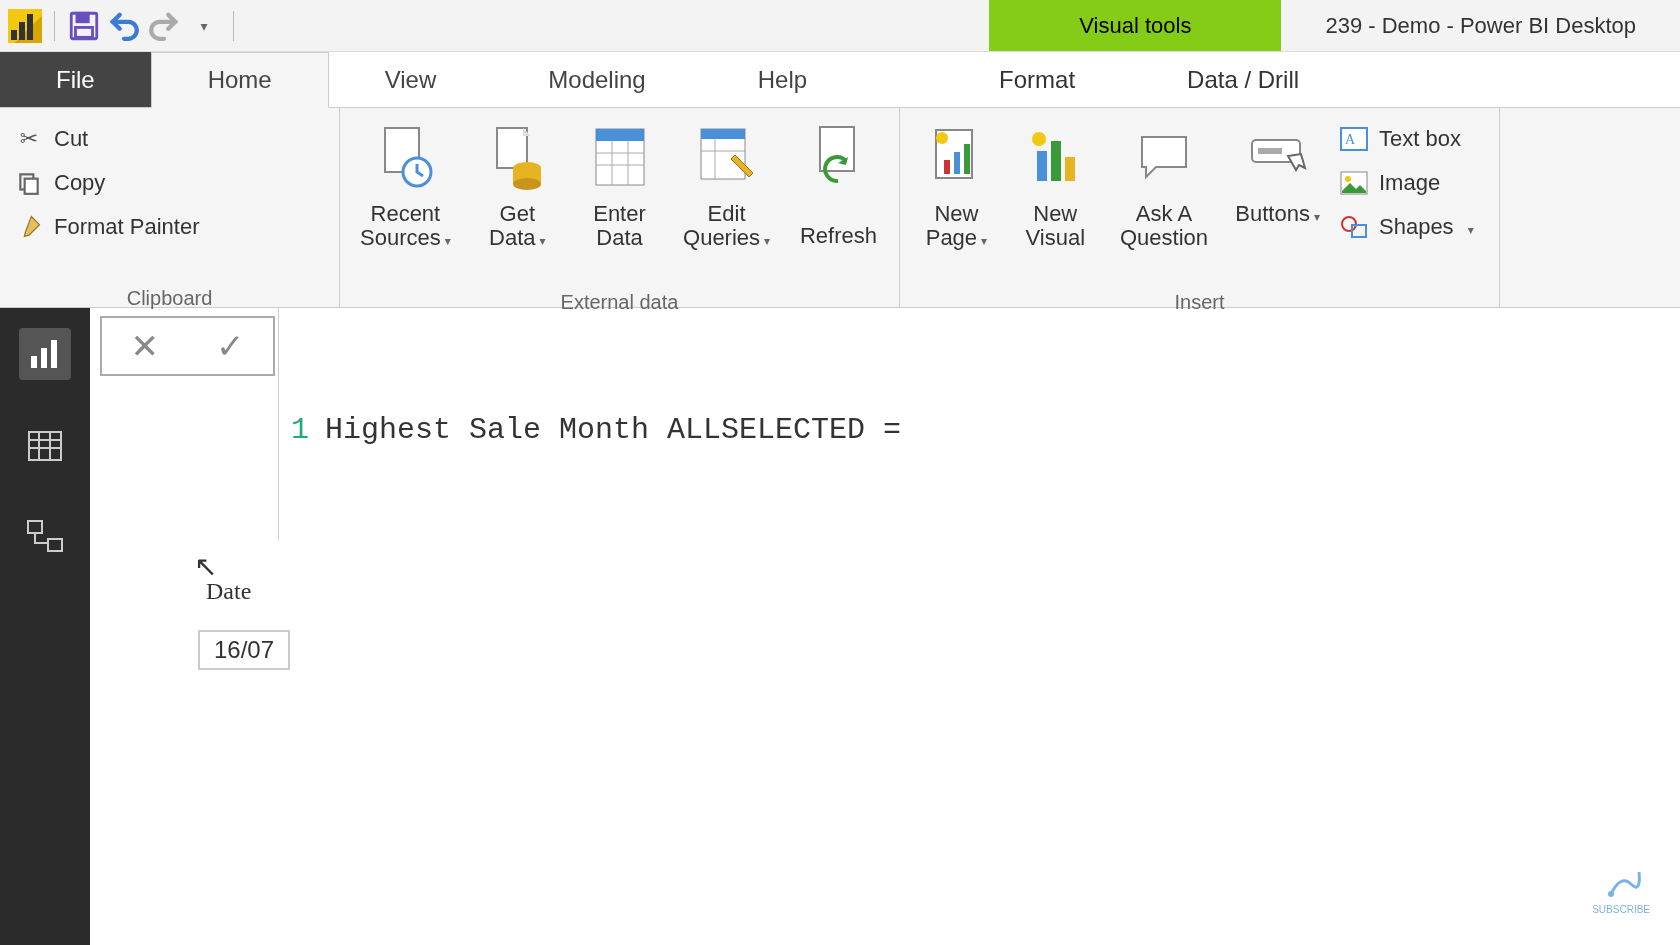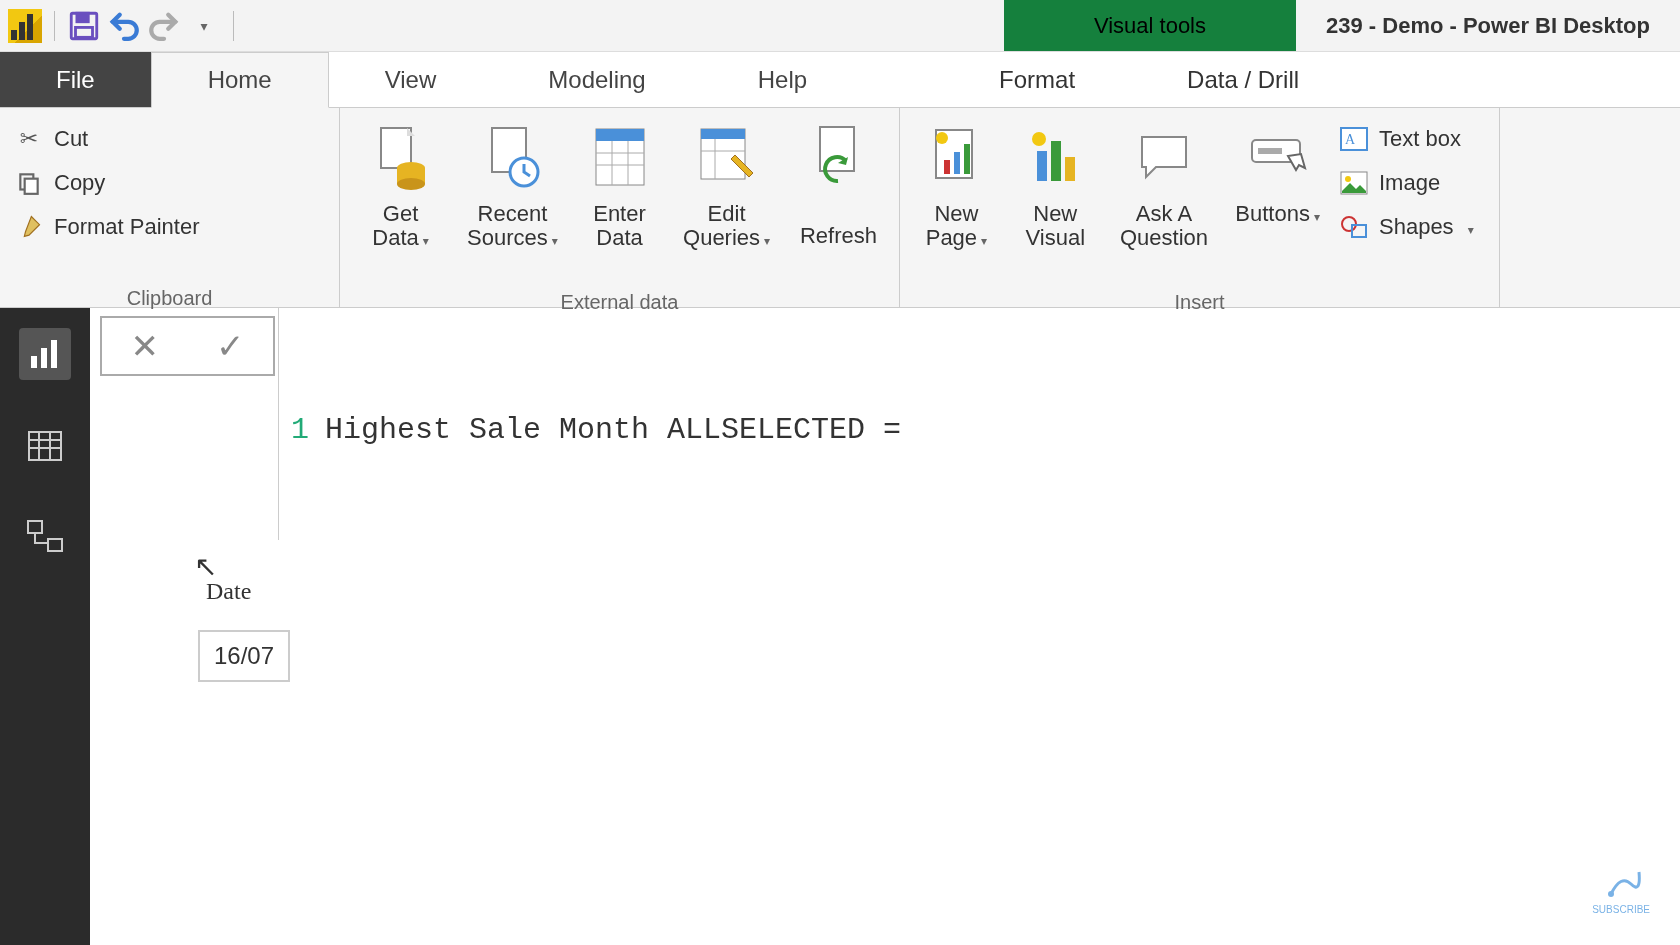--- a/index.html
+++ b/index.html
@@ -9,22 +9,22 @@
 .titlebar { height: 52px; display: flex; align-items: stretch; background: #f3f3f3; border-bottom: 1px solid #ddd; }
 .qat { display: flex; align-items: center; gap: 6px; padding: 0 8px; }
 .qat .sep { width: 1px; height: 30px; background: #bbb; margin: 0 6px; }
 .logo { width: 34px; height: 34px; background: linear-gradient(135deg,#f2c811 60%,#d9a500 60%); display: flex; align-items: flex-end; padding: 3px; gap:2px;}
 .logo span{width:6px;background:#333;}
 .logo span:nth-child(1){height:10px;}
 .logo span:nth-child(2){height:18px;}
 .logo span:nth-child(3){height:26px;}
 .qat-btn { width: 34px; height: 34px; display: flex; align-items: center; justify-content: center; cursor: pointer; color:#555;}
 .spacer { flex: 1; }
-.contextual { background: #15803d; color:#000; display: flex; align-items: center; justify-content: center; padding: 16px 90px; font-size: 22px; }
-.doctitle { padding: 0 30px; display: flex; align-items: center; font-size: 22px; color: #333; font-weight: bold; }
+.contextual { background: #84cc16; color:#000; display: flex; align-items: center; justify-content: center; padding: 16px 90px; font-size: 22px; }
+.doctitle { padding: 0 44px; display: flex; align-items: center; font-size: 22px; color: #333; }
 
 
 .tabs { height: 56px; display: flex; align-items: stretch; border-bottom: 1px solid #ccc; background:#fff;}
 .tab { padding: 0 56px; display: flex; align-items: center; font-size: 24px; cursor: pointer; color:#444;}
 .tab.file { background: #444; color: #fff; }
 .tab.active { background: #f5f5f5; border: 1px solid #ccc; border-bottom: 1px solid #f5f5f5; margin-bottom:-1px;}
 .tab.contextual-tab { color:#333; }
 
 
 .ribbon { height: 200px; background: #f5f5f5; border-bottom: 1px solid #ccc; display: flex; align-items: stretch; }
@@ -57,21 +57,21 @@
 .kw-measure{color:#a33;}
 .kw-punct{color:#333;}
 
 .highlight-box{ border:5px solid #1e6fd9; padding:0 6px; display:inline-block;}
 
 .sep2{position:absolute; left:278px; top:308px; bottom:0; width:1px; background:#ccc;}
 
 
 .canvas{ position:absolute; left:90px; top:540px; right:0; bottom:0; background:#fff;}
 .slicer-label{ position:absolute; left:116px; top:38px; font-size:24px; color:#333;font-family:Liberation Serif, serif;}
-.slicer-val{ position:absolute; left:108px; top:90px; border:2px solid #ccc; padding:10px 14px; font-size:24px; background:#fff;}
+.slicer-val{ position:absolute; left:108px; top:90px; border:2px solid #ccc; padding:4px 14px; font-size:24px; background:#fff;}
 .cursor{position:absolute; left:104px; top:10px; font-size:28px;}
 
 .subscribe{position:absolute; right:30px; bottom:30px; color:#5aa0e0; font-size:10px; text-align:center; opacity:.8;}
 .subscribe svg{width:40px;height:40px;display:block;margin:0 auto;}
 
 </style>
 </head>
 <body>
 
 <div class="titlebar">
@@ -146,41 +146,41 @@
             </span>
             <span>Format Painter</span>
           </div>
       </div>
     </div>
     <div class="group-label">Clipboard</div>
   </div>
 
   <div class="group" style="width:560px;">
     <div class="group-body">
+      <div class="bigbtn" style="width:110px;">
+        <div class="icon">
+            <svg width="60" height="70" viewBox="0 0 60 70">
+              <rect x="10" y="6" width="34" height="44" fill="#fff" stroke="#888" stroke-width="2"></rect>
+              <circle cx="42" cy="50" r="14" fill="#fff" stroke="#4a90d9" stroke-width="3"></circle>
+              <path d="M42 42v8l6 4" stroke="#4a90d9" stroke-width="3" fill="none"></path>
+            </svg>
+          </div>
+        <div class="label"><span>Recent Sources</span><span class="caret"></span></div>
+      </div>
       <div class="bigbtn" style="width:100px;">
         <div class="icon">
             <svg width="60" height="70" viewBox="0 0 60 70">
               <rect x="10" y="6" width="30" height="40" fill="#fff" stroke="#888" stroke-width="2"></rect>
               <path d="M36 6l8 8h-8z" fill="#ddd"></path>
               <ellipse cx="40" cy="46" rx="14" ry="6" fill="#e6b422"></ellipse>
               <rect x="26" y="46" width="28" height="16" fill="#e6b422"></rect>
               <ellipse cx="40" cy="62" rx="14" ry="6" fill="#c9941a"></ellipse>
             </svg>
           </div>
         <div class="label"><span>Get Data</span><span class="caret"></span></div>
-      </div>
-      <div class="bigbtn" style="width:110px;">
-        <div class="icon">
-            <svg width="60" height="70" viewBox="0 0 60 70">
-              <rect x="10" y="6" width="34" height="44" fill="#fff" stroke="#888" stroke-width="2"></rect>
-              <circle cx="42" cy="50" r="14" fill="#fff" stroke="#4a90d9" stroke-width="3"></circle>
-              <path d="M42 42v8l6 4" stroke="#4a90d9" stroke-width="3" fill="none"></path>
-            </svg>
-          </div>
-        <div class="label"><span>Recent Sources</span><span class="caret"></span></div>
       </div>
       <div class="bigbtn" style="width:90px;">
         <div class="icon">
             <svg width="56" height="64" viewBox="0 0 56 64">
               <rect x="4" y="4" width="48" height="56" fill="#fff" stroke="#888"></rect>
               <rect x="4" y="4" width="48" height="12" fill="#4a90d9"></rect>
               <line x1="4" y1="28" x2="52" y2="28" stroke="#aaa"></line>
               <line x1="4" y1="40" x2="52" y2="40" stroke="#aaa"></line>
               <line x1="20" y1="16" x2="20" y2="60" stroke="#aaa"></line>
               <line x1="36" y1="16" x2="36" y2="60" stroke="#aaa"></line>

